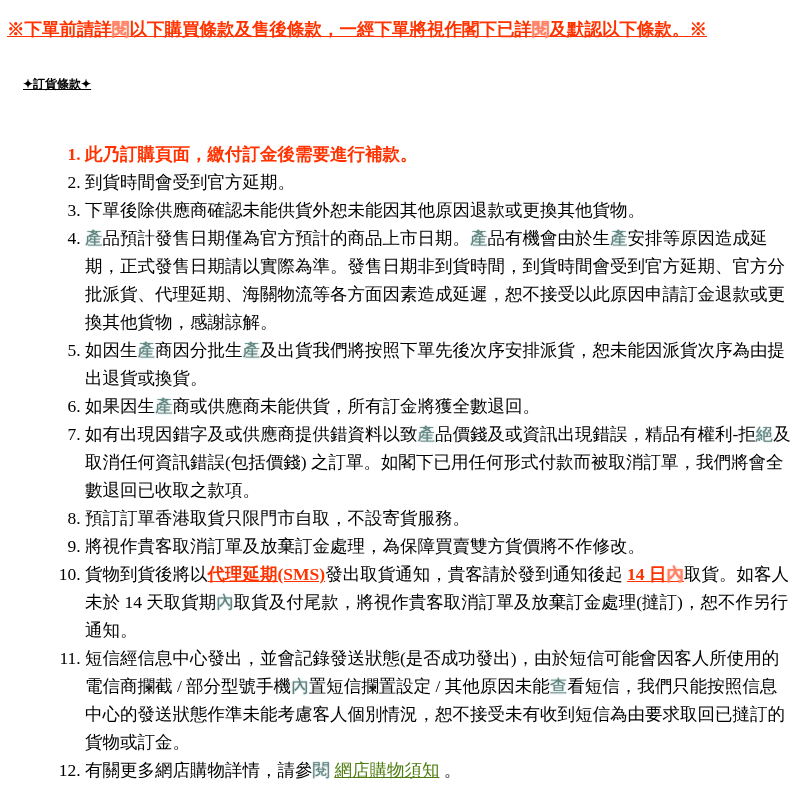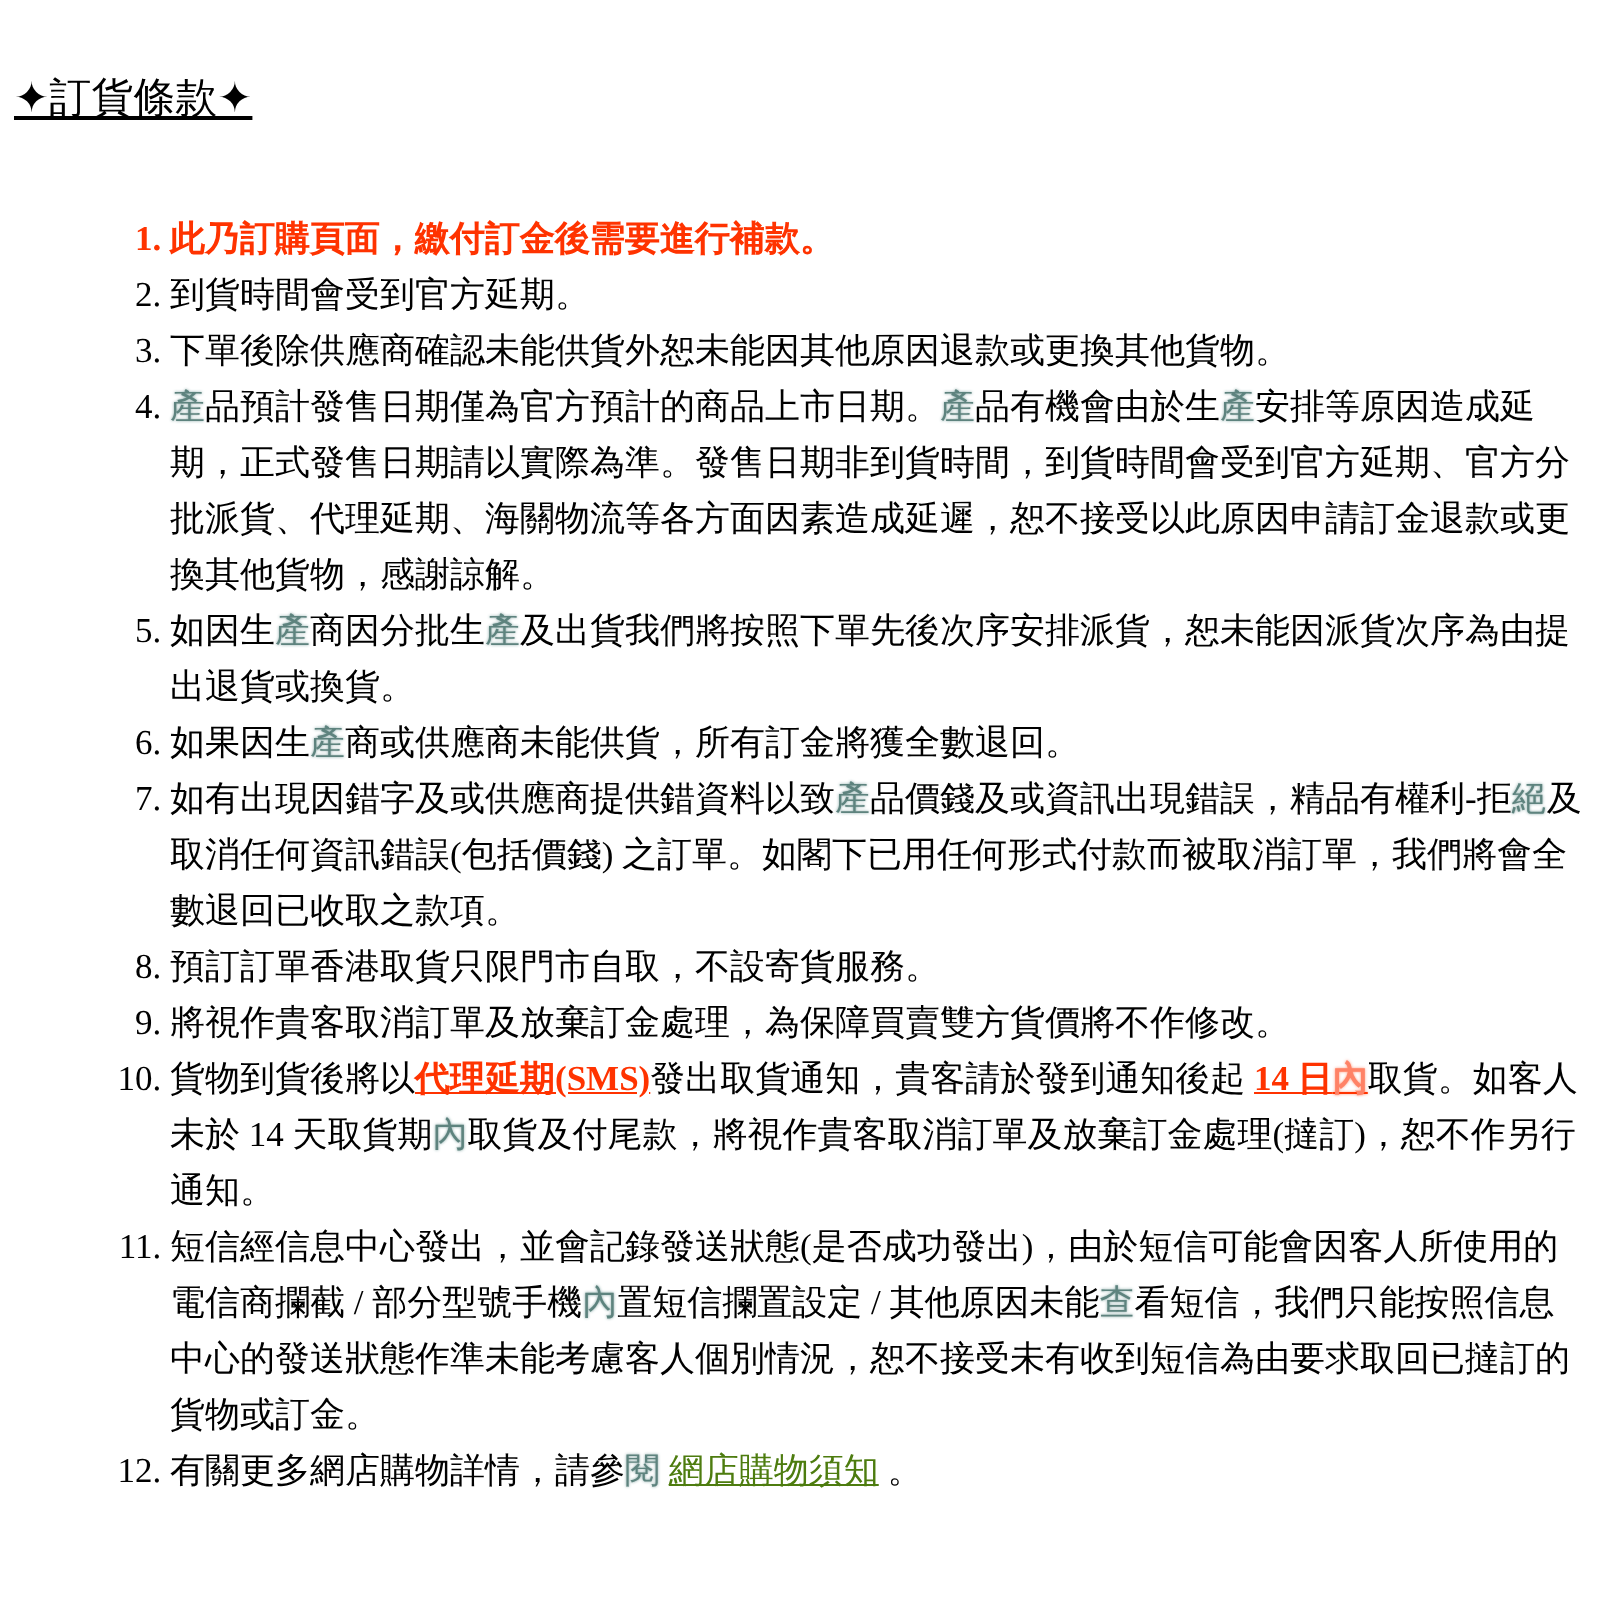--- a/index.html
+++ b/index.html
@@ -19,24 +19,24 @@
   .page {
     padding: 8px 8px 0 7px;
   }
   .notice {
     margin: 7px 0 0 0;
     color: #ff3300;
     font-weight: bold;
     text-decoration: underline;
   }
   .section-title {
-    margin: 27px 0 0 0;
-    font-size: 21px;
+    margin: 27px 0 0 16px;
+    font-size: 12px;
     line-height: 28px;
-    font-weight: normal;
+    font-weight: bold;
   }
   .section-title span {
     text-decoration: underline;
   }
   ol.terms {
     margin: 42px 0 0 0;
     padding: 0 0 0 78px;
   }
   ol.terms li {
     padding-right: 8px;
@@ -61,20 +61,21 @@
   .notice .subst,
   .em-red .subst {
     color: #ff8266;
     text-shadow: 0 0 1.5px rgba(255, 140, 110, 0.9);
   }
 </style>
 </head>
 <body>
 
 <div class="page">
+  <p class="notice">※下單前請詳<span class="subst">閱</span>以下購買條款及售後條款，一經下單將視作閣下已詳<span class="subst">閱</span>及默認以下條款。※</p>
 
   <h2 class="section-title">
     <span>✦訂貨條款✦</span>
   </h2>
 
   <ol class="terms" id="terms-list">
       <li class="em-red"><span>此乃訂購頁面，繳付訂金後需要進行補款。</span></li>
       <li><span>到貨時間會受到官方延期。</span></li>
       <li><span>下單後除供應商確認未能供貨外恕未能因其他原因退款或更換其他貨物。</span></li>
       <li><span><span class="subst">產</span>品預計發售日期僅為官方預計的商品上市日期。<span class="subst">產</span>品有機會由於生<span class="subst">產</span>安排等原因造成延期，正式發售日期請以實際為準。發售日期非到貨時間，到貨時間會受到官方延期、官方分批派貨、代理延期、海關物流等各方面因素造成延遲，恕不接受以此原因申請訂金退款或更換其他貨物，感謝諒解。</span></li>

